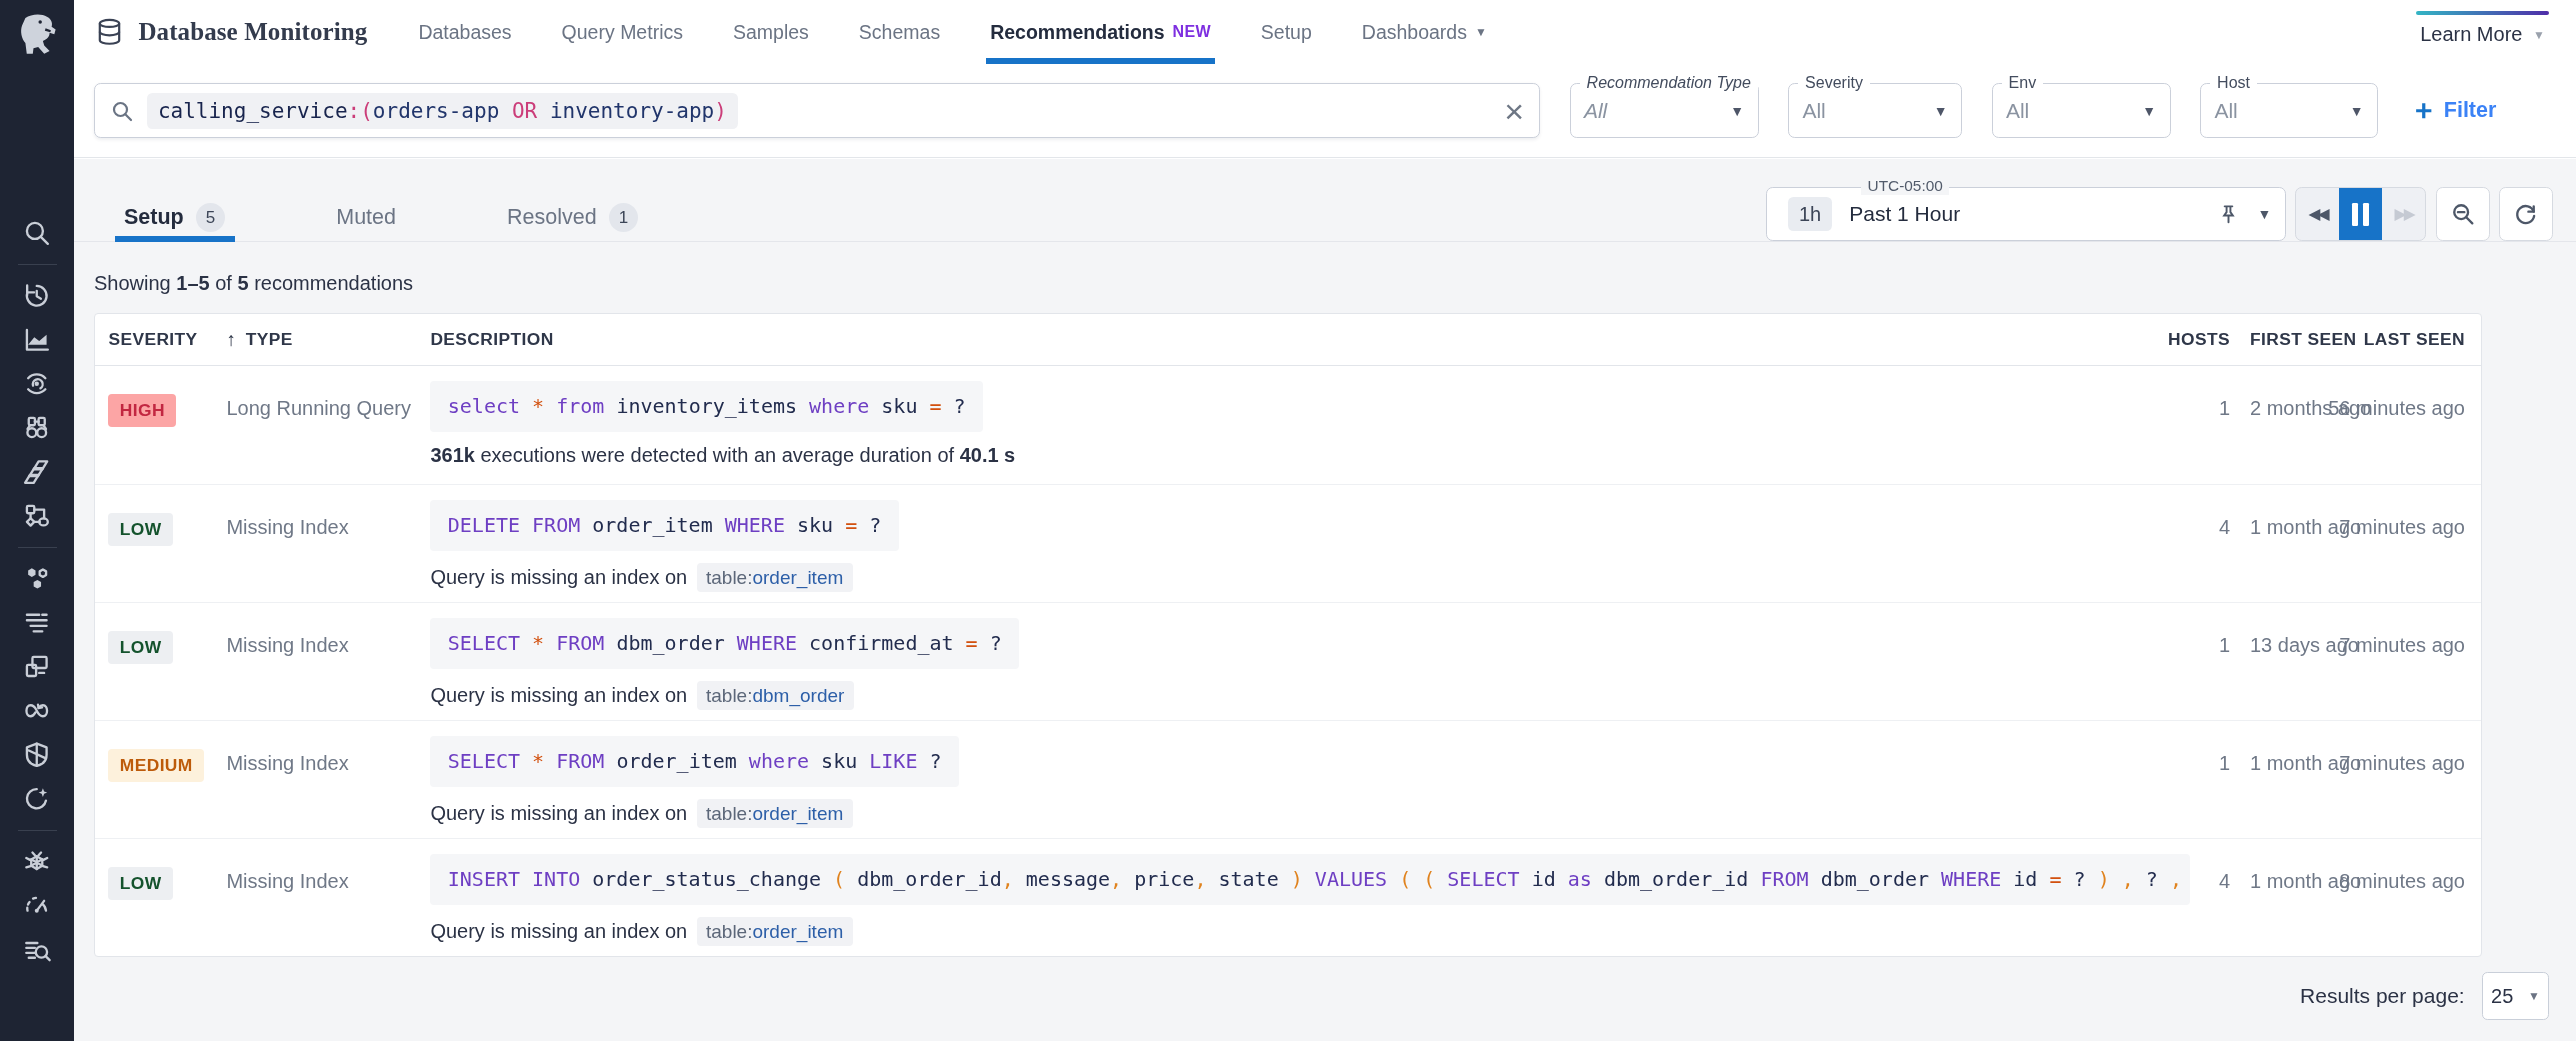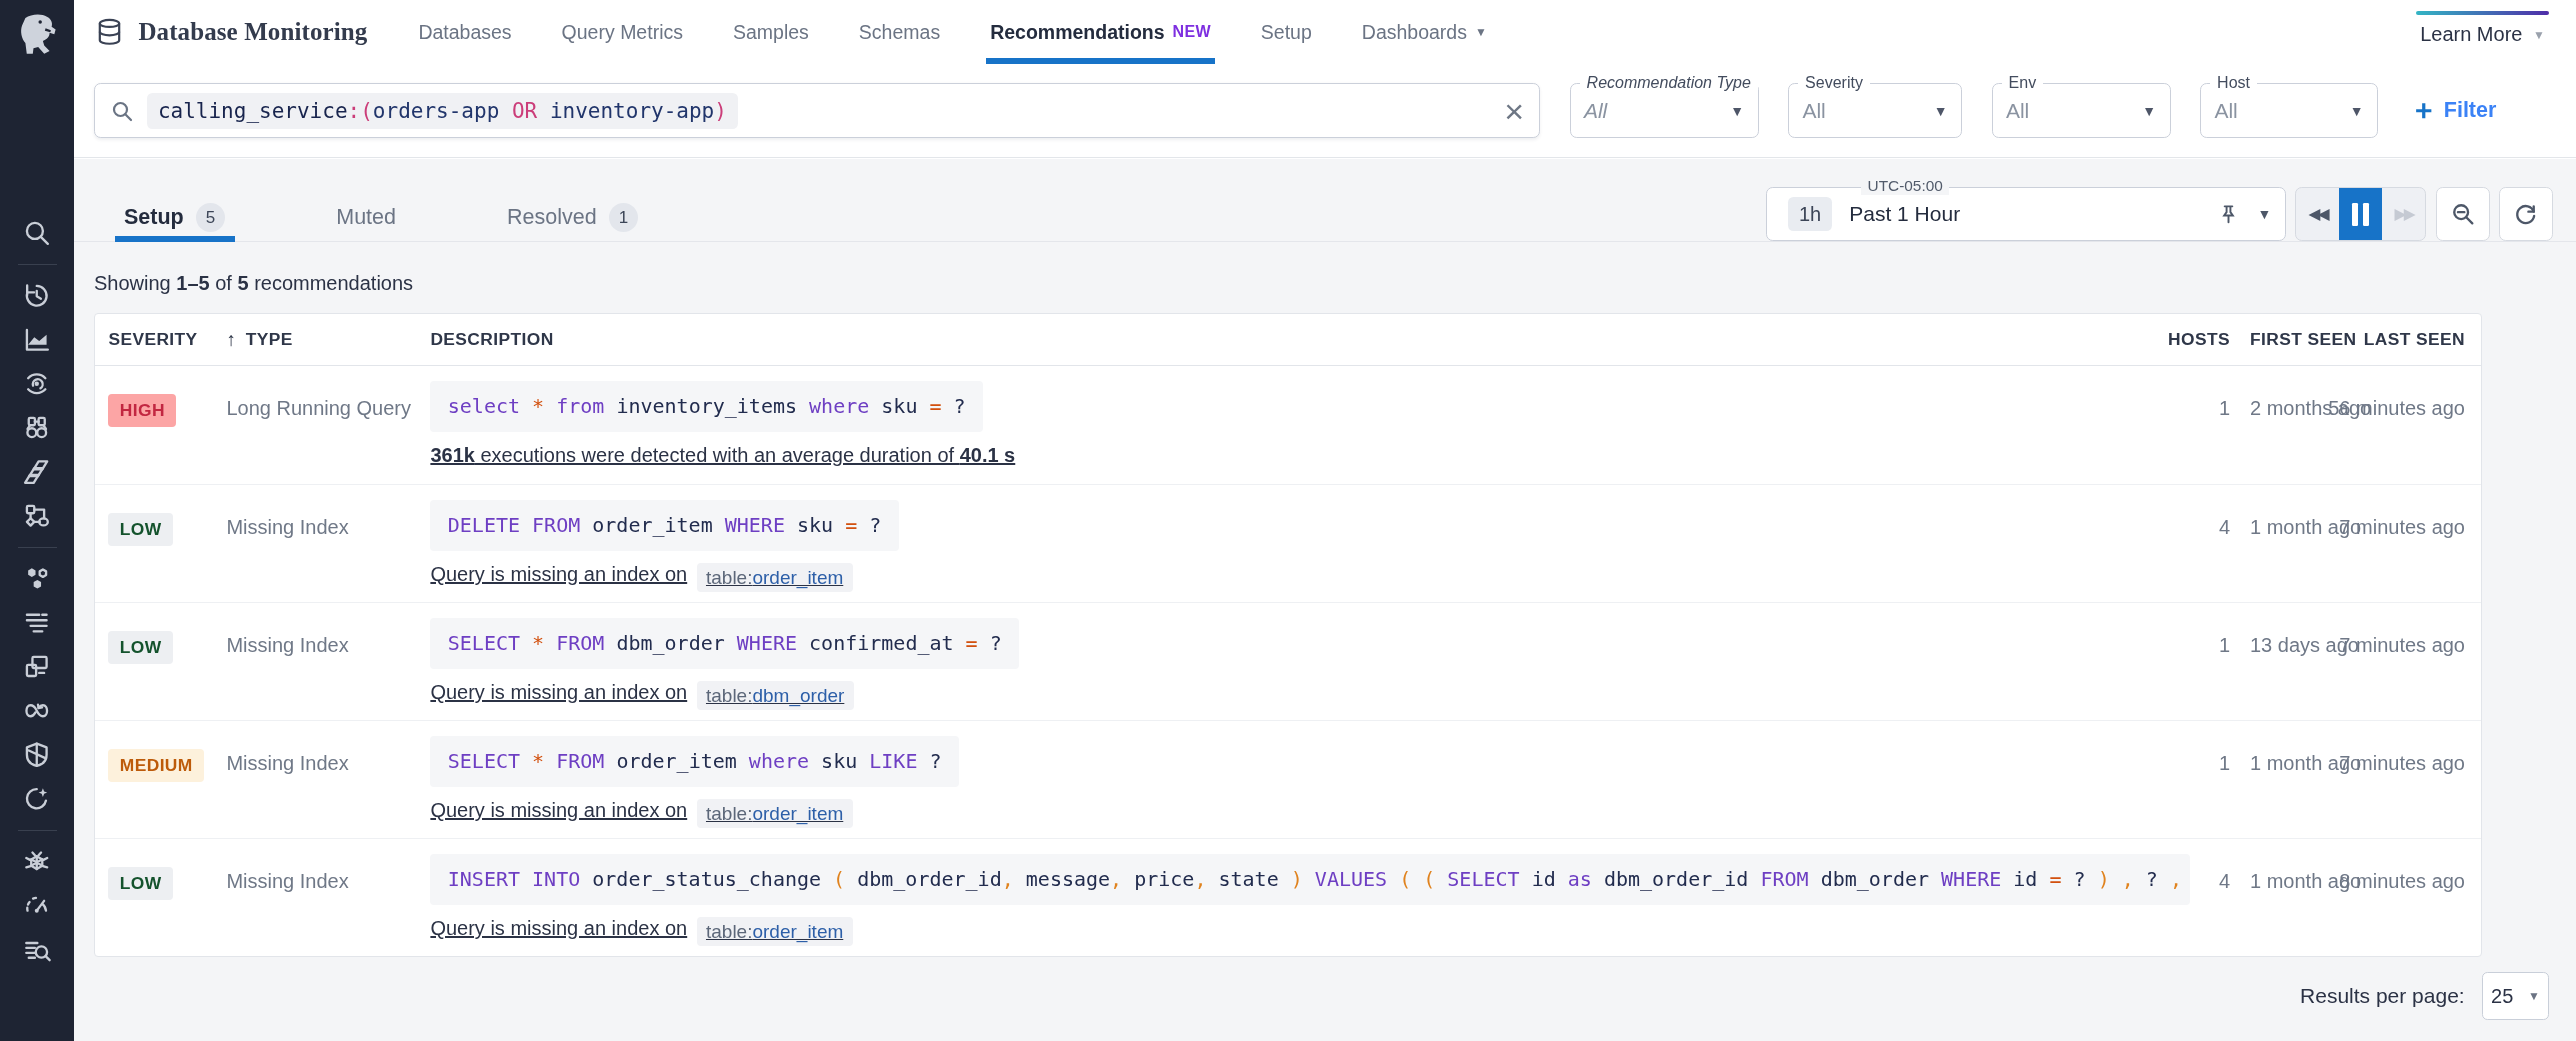--- a/index.html
+++ b/index.html
@@ -101,21 +101,21 @@
   .sev-medium { color: #bd5b0a; background: #fdf1dc; }
   .sev-low { color: #14532d; background: #edeff2; }
   .cell.type { padding-top: 31px; font-size: 20px; color: #6f7887; }
   .cell.hosts, .cell.first, .cell.last { padding-top: 31px; font-size: 20px; color: #6f7887; }
   .cell.desc { padding-top: 14.8px; min-width: 0; }
   .sql { display: inline-block; max-width: 100%; overflow: hidden; white-space: nowrap; background: #f5f6f8; border-radius: 4px; padding: 13.4px 17.4px; font-family: "DejaVu Sans Mono", monospace; font-size: 20px; line-height: 24px; color: #222c4e; }
   .tk-kw { color: #6e3fc3; }
   .tk-id { color: #222c4e; }
   .tk-op { color: #d2500e; }
   .tk-punc { color: #e0831f; }
-  .detail { margin-top: 10.7px; display: flex; align-items: flex-start; font-size: 20px; color: #2b3245; text-decoration: underline; }
+  .detail { margin-top: 10.7px; display: flex; align-items: center; font-size: 20px; color: #2b3245; }
   .tag { background: #f1f2f5; border-radius: 4px; padding: 3.4px 9.4px; font-size: 19px; margin-left: 9.4px; white-space: nowrap; cursor: pointer; }
   .tag-key { color: #5c6779; }
   .tag-val { color: #2d5fa8; }
 
   .pagination { position: absolute; top: 813px; right: 27px; display: flex; align-items: center; gap: 17.4px; }
   .pp-label { font-size: 21px; color: #2b3245; }
   .pp-select { height: 48px; border: 1.3px solid #c9cfd9; border-radius: 5.4px; background: #fff; display: flex; align-items: center; gap: 14.8px; padding: 0 8px; font-size: 20px; color: #2b3245; cursor: pointer; }
   .pp-select .caret { color: #6b7383; font-size: 12px; }
 </style>
 </head>

